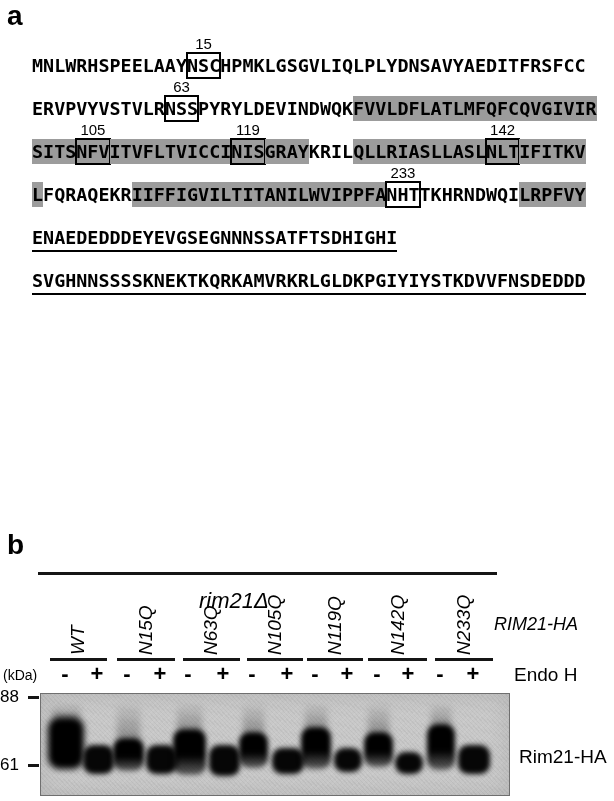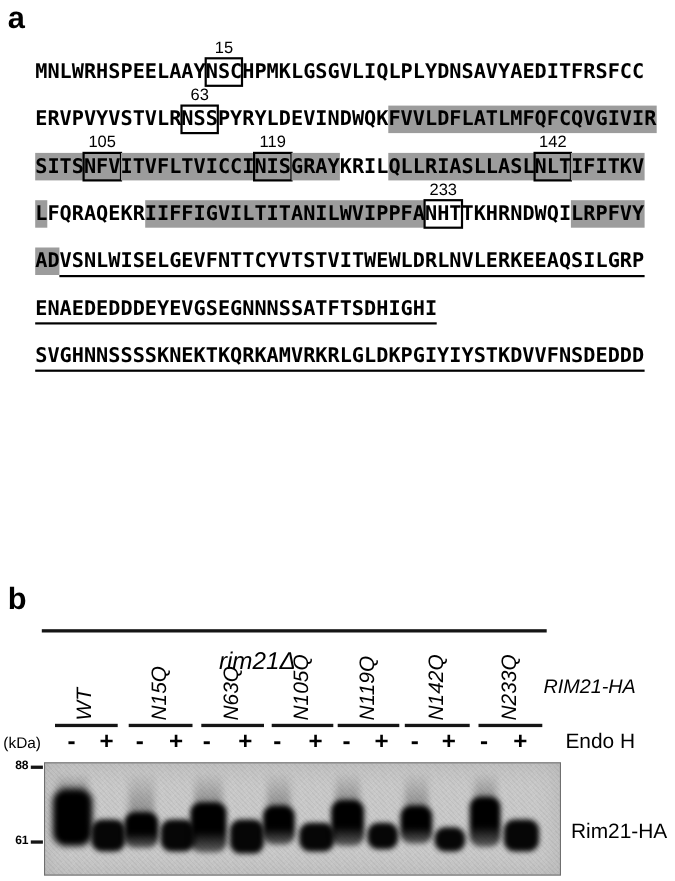--- a/index.html
+++ b/index.html
@@ -29,21 +29,21 @@
                  font-style:italic;font-size:22px;line-height:20px;margin-top:44px;}
   #header-line{left:38px;top:572px;width:459px;height:3px;background:#151515;}
   .lane-label{position:absolute;transform:rotate(-90deg);transform-origin:0 0;
               font-style:italic;font-size:19px;line-height:20px;white-space:nowrap;}
   .group-line{position:absolute;top:658px;height:2.5px;background:#151515;}
   .sign{position:absolute;top:662px;width:24px;text-align:center;
         font-size:22px;font-weight:bold;line-height:24px;}
   #kda-label{left:3px;top:668px;font-size:14px;line-height:15px;}
   #enzyme-label{left:514px;top:665px;font-size:19px;line-height:20px;}
   #construct-label{left:494px;top:614px;font-size:18px;font-style:italic;line-height:20px;}
-  .marker{position:absolute;left:0;width:26px;text-align:right;font-size:11px;line-height:17px;font-weight:bold;}
+  .marker{position:absolute;left:0;width:26px;text-align:left;font-size:17px;line-height:17px;}
   #marker-88{top:688px;}
   #marker-61{top:756px;}
   .tick{position:absolute;left:28px;width:11px;height:2.5px;background:#151515;}
   #tick-88{top:696px;}
   #tick-61{top:764px;}
   #blot{position:absolute;left:40px;top:693px;width:470px;height:103px;
         background:#c8c8c8;border:1px solid #6f6f6f;box-sizing:border-box;overflow:hidden;}
   #blot::before{content:"";position:absolute;inset:0;
         background:
           repeating-linear-gradient(47deg,rgba(0,0,0,.045) 0 1px,transparent 1px 3px),
@@ -61,21 +61,20 @@
 <body>
 
 <div class="canvas">
 
   <div class="panel-label" id="label-a">a</div>
   <div class="seq" id="sequence-block">
       <div class="seq-line"><span class="seg s-p">MNLWRHSPEELAAY</span><span class="seg s-bx">NSC<i class="num">15</i></span><span class="seg s-p">HPMKLGSGVLIQLPLYDNSAVYAEDITFRSFCC</span></div>
       <div class="seq-line"><span class="seg s-p">ERVPVYVSTVLR</span><span class="seg s-bx">NSS<i class="num">63</i></span><span class="seg s-p">PYRYLDEVINDWQK</span><span class="seg s-g">FVVLDFLATLMFQFCQVGIVIR</span></div>
       <div class="seq-line"><span class="seg s-g">SITS</span><span class="seg s-bxg">NFV<i class="num">105</i></span><span class="seg s-g">ITVFLTVICCI</span><span class="seg s-bxg">NIS<i class="num">119</i></span><span class="seg s-g">GRAY</span><span class="seg s-p">KRIL</span><span class="seg s-g">QLLRIASLLASL</span><span class="seg s-bxg">NLT<i class="num">142</i></span><span class="seg s-g">IFITKV</span></div>
       <div class="seq-line"><span class="seg s-g">L</span><span class="seg s-p">FQRAQEKR</span><span class="seg s-g">IIFFIGVILTITANILWVIPPFA</span><span class="seg s-bx">NHT<i class="num">233</i></span><span class="seg s-p">TKHRNDWQI</span><span class="seg s-g">LRPFVY</span></div>
-      <div class="seq-line"><span class="seg s-g">AD</span><span class="seg s-u">VSNLWISELGEVFNTTCYVTSTVITWEWLDRLNVLERKEEAQSILGRP</span></div>
       <div class="seq-line"><span class="seg s-u">ENAEDEDDDEYEVGSEGNNNSSATFTSDHIGHI</span></div>
       <div class="seq-line"><span class="seg s-u">SVGHNNSSSSKNEKTKQRKAMVRKRLGLDKPGIYIYSTKDVVFNSDEDDD</span></div>
     </div>
 
   <div class="panel-label" id="label-b">b</div>
 
   <div class="abs" id="strain-header">rim21Δ</div>
   <div class="abs" id="header-line"></div>
 
   <div id="lane-groups">

